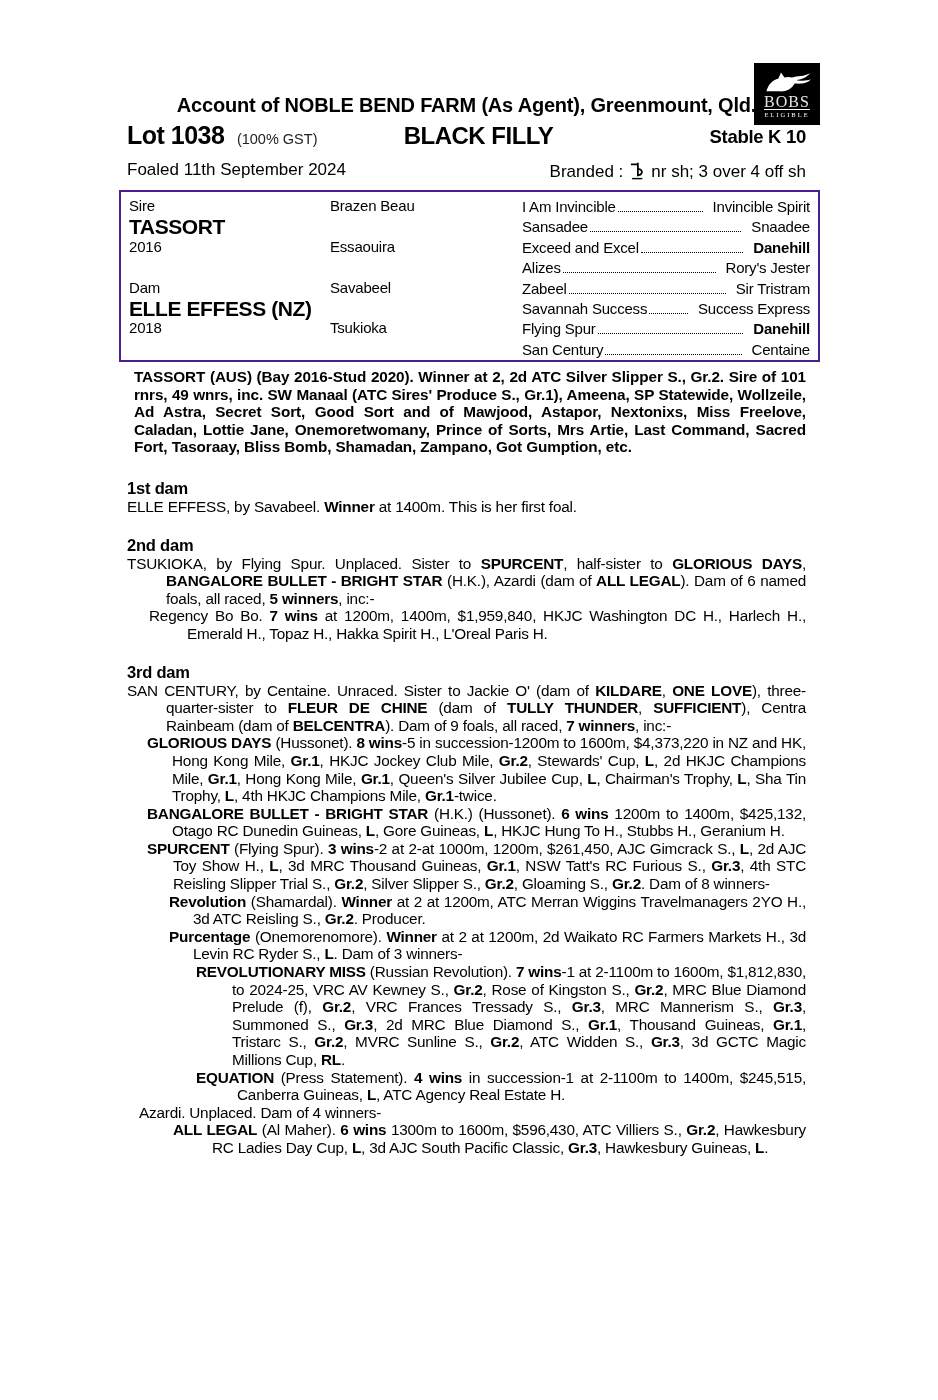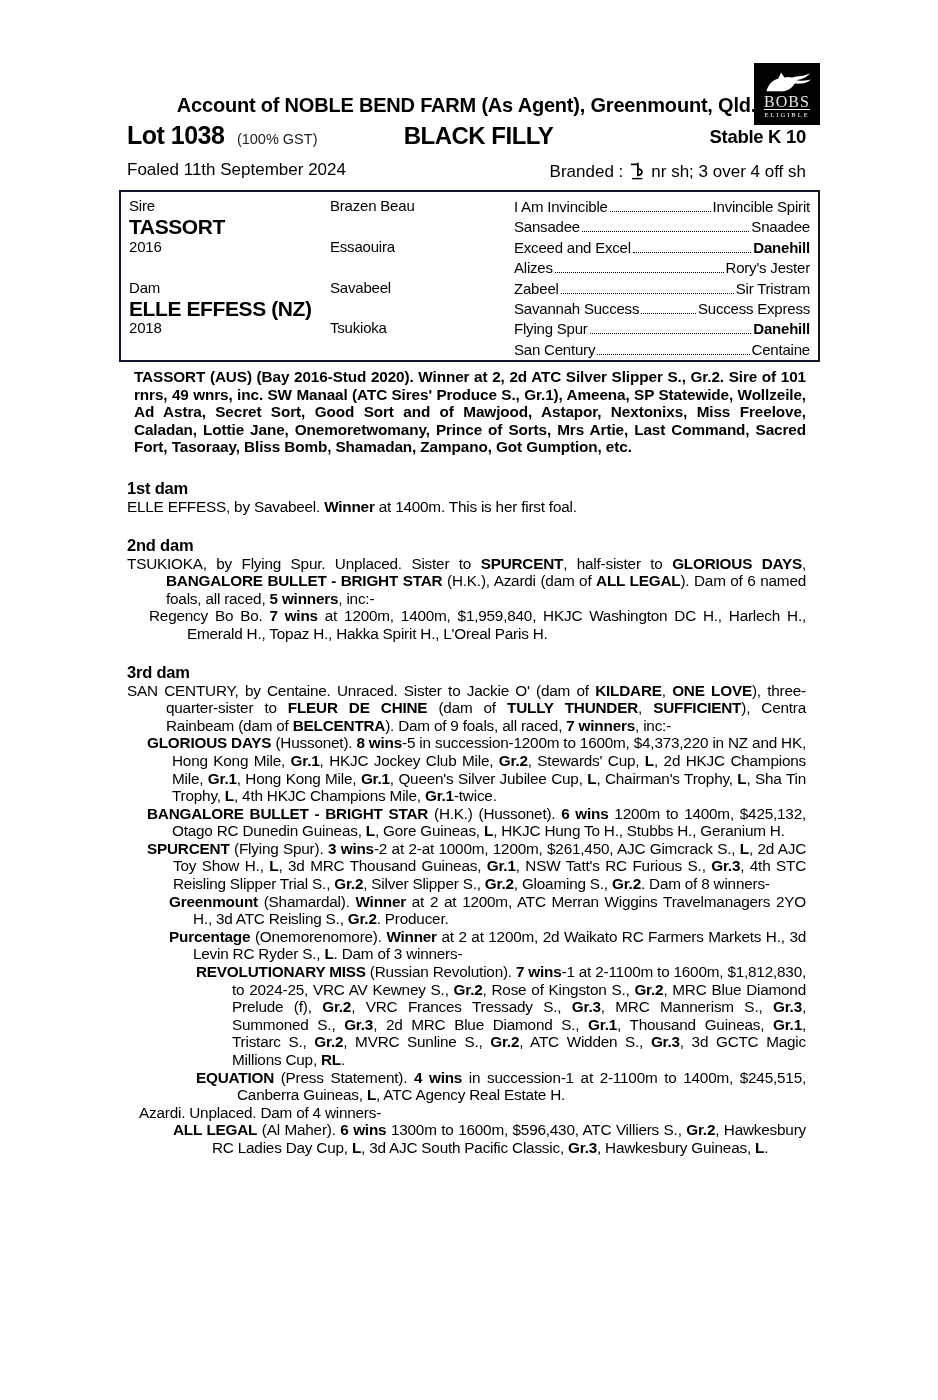--- a/index.html
+++ b/index.html
@@ -38,31 +38,31 @@
     font-family:"Liberation Serif",serif;color:#e5e5e5;font-size:16px;letter-spacing:1px;
     line-height:15px;margin-top:1px;
   }
   .bobs-sub{
     font-family:"Liberation Serif",serif;color:#fff;font-size:6.5px;letter-spacing:2px;
     line-height:8px;border-top:0.5px solid #fff;padding-top:1px;
   }
   
   .ped-table{
     position:absolute;top:190px;left:119px;width:701px;height:172px;
-    border:2px solid #0f172a;box-sizing:border-box;
+    border:2px solid #4c1d95;box-sizing:border-box;
     display:grid;grid-template-columns:201px 184px 1fr;
     grid-auto-rows:20.4px;padding:5px 8px 0 8px;
     font-size:15px;letter-spacing:-0.2px;
   }
   .ped-c1{grid-column:1;}
   .ped-c2{grid-column:2;}
   .ped-role{font-size:15px;}
   .ped-name{font-weight:bold;font-size:21px;letter-spacing:-0.4px;line-height:20px;white-space:nowrap;}
   .ped-gen3{grid-column:3;display:flex;align-items:baseline;line-height:20.4px;}
-  .ped-gen3 .nm{white-space:nowrap;}
+  .ped-gen3 .nm{white-space:nowrap;margin-left:8px;}
   .dots{flex:1 1 auto;border-bottom:1.7px dotted #000;margin:0 2px 3px 2px;min-width:6px;}
   .b{font-weight:bold;}
   
   .bodytext{
     position:absolute;top:368px;left:127px;width:679px;
     font-size:15.3px;line-height:17.6px;letter-spacing:-0.2px;
   }
   .para{text-align:justify;}
   .sire-summary .para{letter-spacing:-0.1px;}
   .dam-heading{font-weight:bold;font-size:16.5px;margin-top:20px;line-height:19px;}
@@ -167,21 +167,21 @@
         <div class="dam-heading first">1st dam</div>
         <div class="para" style="padding-left: 39px; text-indent: -39px;"><span>ELLE EFFESS, by Savabeel. </span><span class="b">Winner</span><span> at 1400m. This is her first foal.</span></div>
         <div class="dam-heading">2nd dam</div>
         <div class="para" style="padding-left: 39px; text-indent: -39px;"><span>TSUKIOKA, by Flying Spur. Unplaced. Sister to </span><span class="b">SPURCENT</span><span>, half-sister to </span><span class="b">GLORIOUS DAYS</span><span>, </span><span class="b">BANGALORE BULLET - BRIGHT STAR</span><span> (H.K.), Azardi (dam of </span><span class="b">ALL LEGAL</span><span>). Dam of 6 named foals, all raced, </span><span class="b">5 winners</span><span>, inc:-</span></div>
         <div class="para" style="padding-left: 60px; text-indent: -38px;"><span>Regency Bo Bo. </span><span class="b">7 wins</span><span> at 1200m, 1400m, $1,959,840, HKJC Washington DC H., Harlech H., Emerald H., Topaz H., Hakka Spirit H., L'Oreal Paris H.</span></div>
         <div class="dam-heading">3rd dam</div>
         <div class="para" style="padding-left: 39px; text-indent: -39px;"><span>SAN CENTURY, by Centaine. Unraced. Sister to Jackie O' (dam of </span><span class="b">KILDARE</span><span>, </span><span class="b">ONE LOVE</span><span>), three-quarter-sister to </span><span class="b">FLEUR DE CHINE</span><span> (dam of </span><span class="b">TULLY THUNDER</span><span>, </span><span class="b">SUFFICIENT</span><span>), Centra Rainbeam (dam of </span><span class="b">BELCENTRA</span><span>). Dam of 9 foals, all raced, </span><span class="b">7 winners</span><span>, inc:-</span></div>
         <div class="para" style="padding-left: 45px; text-indent: -25px;"><span class="b">GLORIOUS DAYS</span><span> (Hussonet). </span><span class="b">8 wins</span><span>-5 in succession-1200m to 1600m, $4,373,220 in NZ and HK, Hong Kong Mile, </span><span class="b">Gr.1</span><span>, HKJC Jockey Club Mile, </span><span class="b">Gr.2</span><span>, Stewards' Cup, </span><span class="b">L</span><span>, 2d HKJC Champions Mile, </span><span class="b">Gr.1</span><span>, Hong Kong Mile, </span><span class="b">Gr.1</span><span>, Queen's Silver Jubilee Cup, </span><span class="b">L</span><span>, Chairman's Trophy, </span><span class="b">L</span><span>, Sha Tin Trophy, </span><span class="b">L</span><span>, 4th HKJC Champions Mile, </span><span class="b">Gr.1</span><span>-twice.</span></div>
         <div class="para" style="padding-left: 45px; text-indent: -25px;"><span class="b">BANGALORE BULLET - BRIGHT STAR</span><span> (H.K.) (Hussonet). </span><span class="b">6 wins</span><span> 1200m to 1400m, $425,132, Otago RC Dunedin Guineas, </span><span class="b">L</span><span>, Gore Guineas, </span><span class="b">L</span><span>, HKJC Hung To H., Stubbs H., Geranium H.</span></div>
         <div class="para" style="padding-left: 46px; text-indent: -26px;"><span class="b">SPURCENT</span><span> (Flying Spur). </span><span class="b">3 wins</span><span>-2 at 2-at 1000m, 1200m, $261,450, AJC Gimcrack S., </span><span class="b">L</span><span>, 2d AJC Toy Show H., </span><span class="b">L</span><span>, 3d MRC Thousand Guineas, </span><span class="b">Gr.1</span><span>, NSW Tatt's RC Furious S., </span><span class="b">Gr.3</span><span>, 4th STC Reisling Slipper Trial S., </span><span class="b">Gr.2</span><span>, Silver Slipper S., </span><span class="b">Gr.2</span><span>, Gloaming S., </span><span class="b">Gr.2</span><span>. Dam of 8 winners-</span></div>
-        <div class="para" style="padding-left: 66px; text-indent: -24px;"><span class="b">Greenmount</span><span> (Shamardal). </span><span class="b">Winner</span><span> at 2 at 1200m, ATC Merran Wiggins Travelmanagers 2YO H., 3d ATC Reisling S., </span><span class="b">Gr.2</span><span>. Producer.</span></div>
+        <div class="para" style="padding-left: 66px; text-indent: -24px;"><span class="b">Revolution</span><span> (Shamardal). </span><span class="b">Winner</span><span> at 2 at 1200m, ATC Merran Wiggins Travelmanagers 2YO H., 3d ATC Reisling S., </span><span class="b">Gr.2</span><span>. Producer.</span></div>
         <div class="para" style="padding-left: 66px; text-indent: -24px;"><span class="b">Purcentage</span><span> (Onemorenomore). </span><span class="b">Winner</span><span> at 2 at 1200m, 2d Waikato RC Farmers Markets H., 3d Levin RC Ryder S., </span><span class="b">L</span><span>. Dam of 3 winners-</span></div>
         <div class="para" style="padding-left: 105px; text-indent: -36px;"><span class="b">REVOLUTIONARY MISS</span><span> (Russian Revolution). </span><span class="b">7 wins</span><span>-1 at 2-1100m to 1600m, $1,812,830, to 2024-25, VRC AV Kewney S., </span><span class="b">Gr.2</span><span>, Rose of Kingston S., </span><span class="b">Gr.2</span><span>, MRC Blue Diamond Prelude (f), </span><span class="b">Gr.2</span><span>, VRC Frances Tressady S., </span><span class="b">Gr.3</span><span>, MRC Mannerism S., </span><span class="b">Gr.3</span><span>, Summoned S., </span><span class="b">Gr.3</span><span>, 2d MRC Blue Diamond S., </span><span class="b">Gr.1</span><span>, Thousand Guineas, </span><span class="b">Gr.1</span><span>, Tristarc S., </span><span class="b">Gr.2</span><span>, MVRC Sunline S., </span><span class="b">Gr.2</span><span>, ATC Widden S., </span><span class="b">Gr.3</span><span>, 3d GCTC Magic Millions Cup, </span><span class="b">RL</span><span>.</span></div>
         <div class="para" style="padding-left: 110px; text-indent: -41px;"><span class="b">EQUATION</span><span> (Press Statement). </span><span class="b">4 wins</span><span> in succession-1 at 2-1100m to 1400m, $245,515, Canberra Guineas, </span><span class="b">L</span><span>, ATC Agency Real Estate H.</span></div>
         <div class="para" style="padding-left: 12px; text-indent: 0px;"><span>Azardi. Unplaced. Dam of 4 winners-</span></div>
         <div class="para" style="padding-left: 85px; text-indent: -39px;"><span class="b">ALL LEGAL</span><span> (Al Maher). </span><span class="b">6 wins</span><span> 1300m to 1600m, $596,430, ATC Villiers S., </span><span class="b">Gr.2</span><span>, Hawkesbury RC Ladies Day Cup, </span><span class="b">L</span><span>, 3d AJC South Pacific Classic, </span><span class="b">Gr.3</span><span>, Hawkesbury Guineas, </span><span class="b">L</span><span>.</span></div>
       </div>
   </div>
 
 </div>
 

